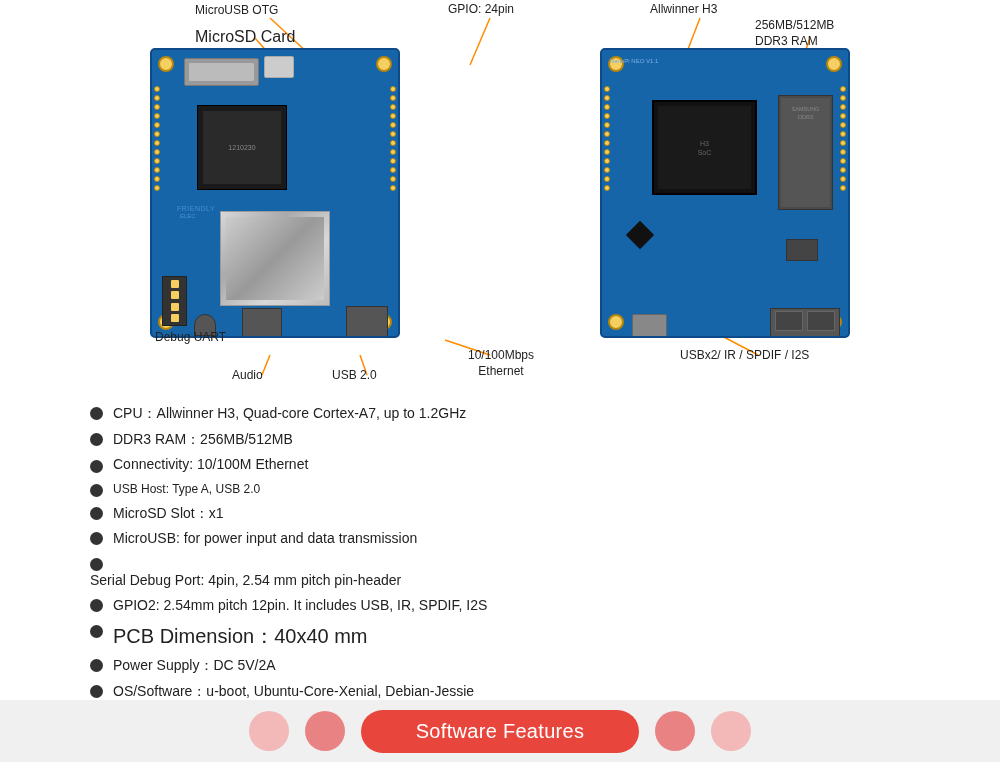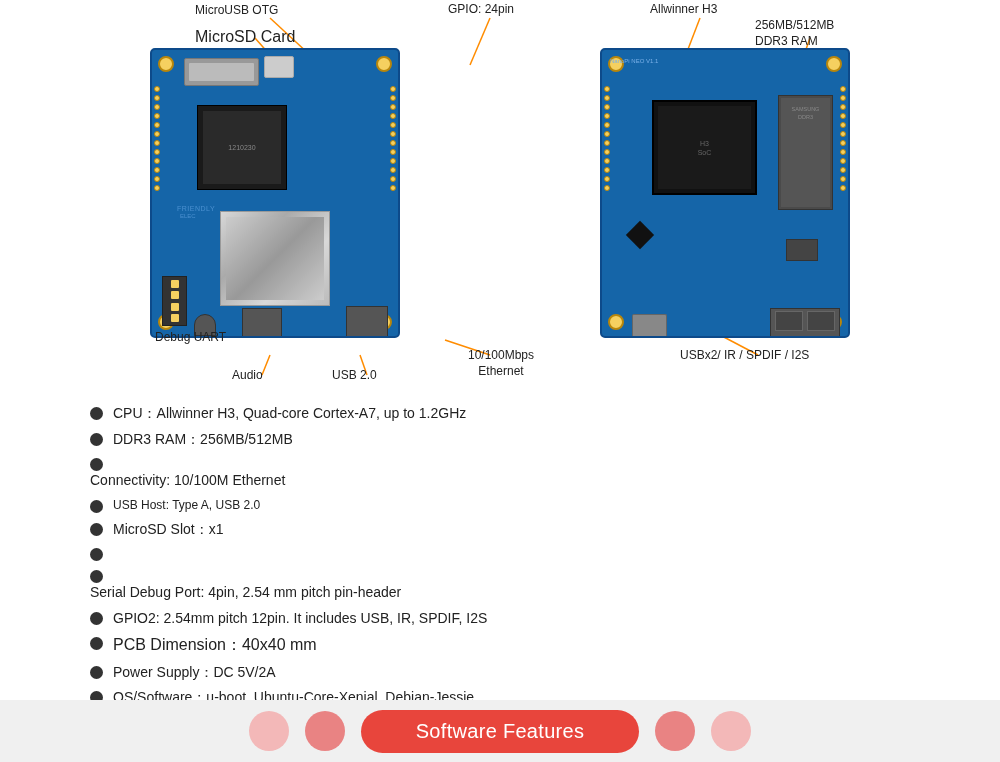--- a/index.html
+++ b/index.html
@@ -228,44 +228,45 @@
 
   <div style="padding: 0 90px; margin-top: 4px;">
     <div class="feature-item" style="display:flex; align-items:flex-start; margin-bottom:6px; font-size:14px; color:#222;">
       <div style="width:13px; height:13px; border-radius:50%; background:#333; flex-shrink:0; margin-right:10px; margin-top:3px;"></div>
       <span>CPU：Allwinner H3, Quad-core Cortex-A7, up to 1.2GHz</span>
     </div>
     <div class="feature-item" style="display:flex; align-items:flex-start; margin-bottom:6px; font-size:14px; color:#222;">
       <div style="width:13px; height:13px; border-radius:50%; background:#333; flex-shrink:0; margin-right:10px; margin-top:3px;"></div>
       <span>DDR3 RAM：256MB/512MB</span>
     </div>
+    <div class="feature-item" style="display:flex; align-items:center; margin-bottom:6px; font-size:14px; color:#222;">
+      <div style="width:13px; height:13px; border-radius:50%; background:#333; flex-shrink:0; margin-right:10px; margin-top:3px;"></div>
+      <span>Connectivity: 10/100M Ethernet</span>
+    </div>
+    <div class="feature-item" style="display:flex; align-items:flex-start; margin-bottom:6px; font-size:12px; color:#222;">
+      <div style="width:13px; height:13px; border-radius:50%; background:#333; flex-shrink:0; margin-right:10px; margin-top:3px;"></div>
+      <span>USB Host: Type A, USB 2.0</span>
+    </div>
+    <div class="feature-item" style="display:flex; align-items:flex-start; margin-bottom:6px; font-size:14px; color:#222;">
+      <div style="width:13px; height:13px; border-radius:50%; background:#333; flex-shrink:0; margin-right:10px; margin-top:3px;"></div>
+      <span>MicroSD Slot：x1</span>
+    </div>
+    <div class="feature-item" style="display:flex; align-items:flex-start; margin-bottom:6px; font-size:14px; color:#222;">
+      <div style="width:13px; height:13px; border-radius:50%; background:#333; flex-shrink:0; margin-right:10px; margin-top:3px;"></div>
+      <span>MicroUSB: for power input and data transmission</span>
+    </div>
     <div class="feature-item" style="display:flex; align-items:flex-start; margin-bottom:6px; font-size:14px; color:#222;flex-direction:column;">
       <div style="width:13px; height:13px; border-radius:50%; background:#333; flex-shrink:0; margin-right:10px; margin-top:3px;"></div>
-      <span>Connectivity: 10/100M Ethernet</span>
-    </div>
-    <div class="feature-item" style="display:flex; align-items:flex-start; margin-bottom:6px; font-size:12px; color:#222;">
-      <div style="width:13px; height:13px; border-radius:50%; background:#333; flex-shrink:0; margin-right:10px; margin-top:3px;"></div>
-      <span>USB Host: Type A, USB 2.0</span>
-    </div>
-    <div class="feature-item" style="display:flex; align-items:flex-start; margin-bottom:6px; font-size:14px; color:#222;">
-      <div style="width:13px; height:13px; border-radius:50%; background:#333; flex-shrink:0; margin-right:10px; margin-top:3px;"></div>
-      <span>MicroSD Slot：x1</span>
-    </div>
-    <div class="feature-item" style="display:flex; align-items:flex-start; margin-bottom:6px; font-size:14px; color:#222;">
-      <div style="width:13px; height:13px; border-radius:50%; background:#333; flex-shrink:0; margin-right:10px; margin-top:3px;"></div>
-    </div>
-    <div class="feature-item" style="display:flex; align-items:flex-start; margin-bottom:6px; font-size:14px; color:#222;flex-direction:column;">
-      <div style="width:13px; height:13px; border-radius:50%; background:#333; flex-shrink:0; margin-right:10px; margin-top:3px;"></div>
       <span>Serial Debug Port: 4pin, 2.54 mm pitch pin-header</span>
     </div>
     <div class="feature-item" style="display:flex; align-items:flex-start; margin-bottom:6px; font-size:14px; color:#222;">
       <div style="width:13px; height:13px; border-radius:50%; background:#333; flex-shrink:0; margin-right:10px; margin-top:3px;"></div>
       <span>GPIO2: 2.54mm pitch 12pin. It includes USB, IR, SPDIF, I2S</span>
     </div>
-    <div class="feature-item" style="display:flex; align-items:flex-start; margin-bottom:6px; font-size:16px; color:#222;">
+    <div class="feature-item" style="display:flex; align-items:flex-start; margin-bottom:6px; font-size:20px; color:#222;">
       <div style="width:13px; height:13px; border-radius:50%; background:#333; flex-shrink:0; margin-right:10px; margin-top:3px;"></div>
       <span>PCB Dimension：40x40 mm</span>
     </div>
     <div class="feature-item" style="display:flex; align-items:flex-start; margin-bottom:6px; font-size:14px; color:#222;">
       <div style="width:13px; height:13px; border-radius:50%; background:#333; flex-shrink:0; margin-right:10px; margin-top:3px;"></div>
       <span>Power Supply：DC 5V/2A</span>
     </div>
     <div class="feature-item" style="display:flex; align-items:flex-start; margin-bottom:6px; font-size:14px; color:#222;">
       <div style="width:13px; height:13px; border-radius:50%; background:#333; flex-shrink:0; margin-right:10px; margin-top:3px;"></div>
       <span>OS/Software：u-boot, Ubuntu-Core-Xenial, Debian-Jessie</span>

